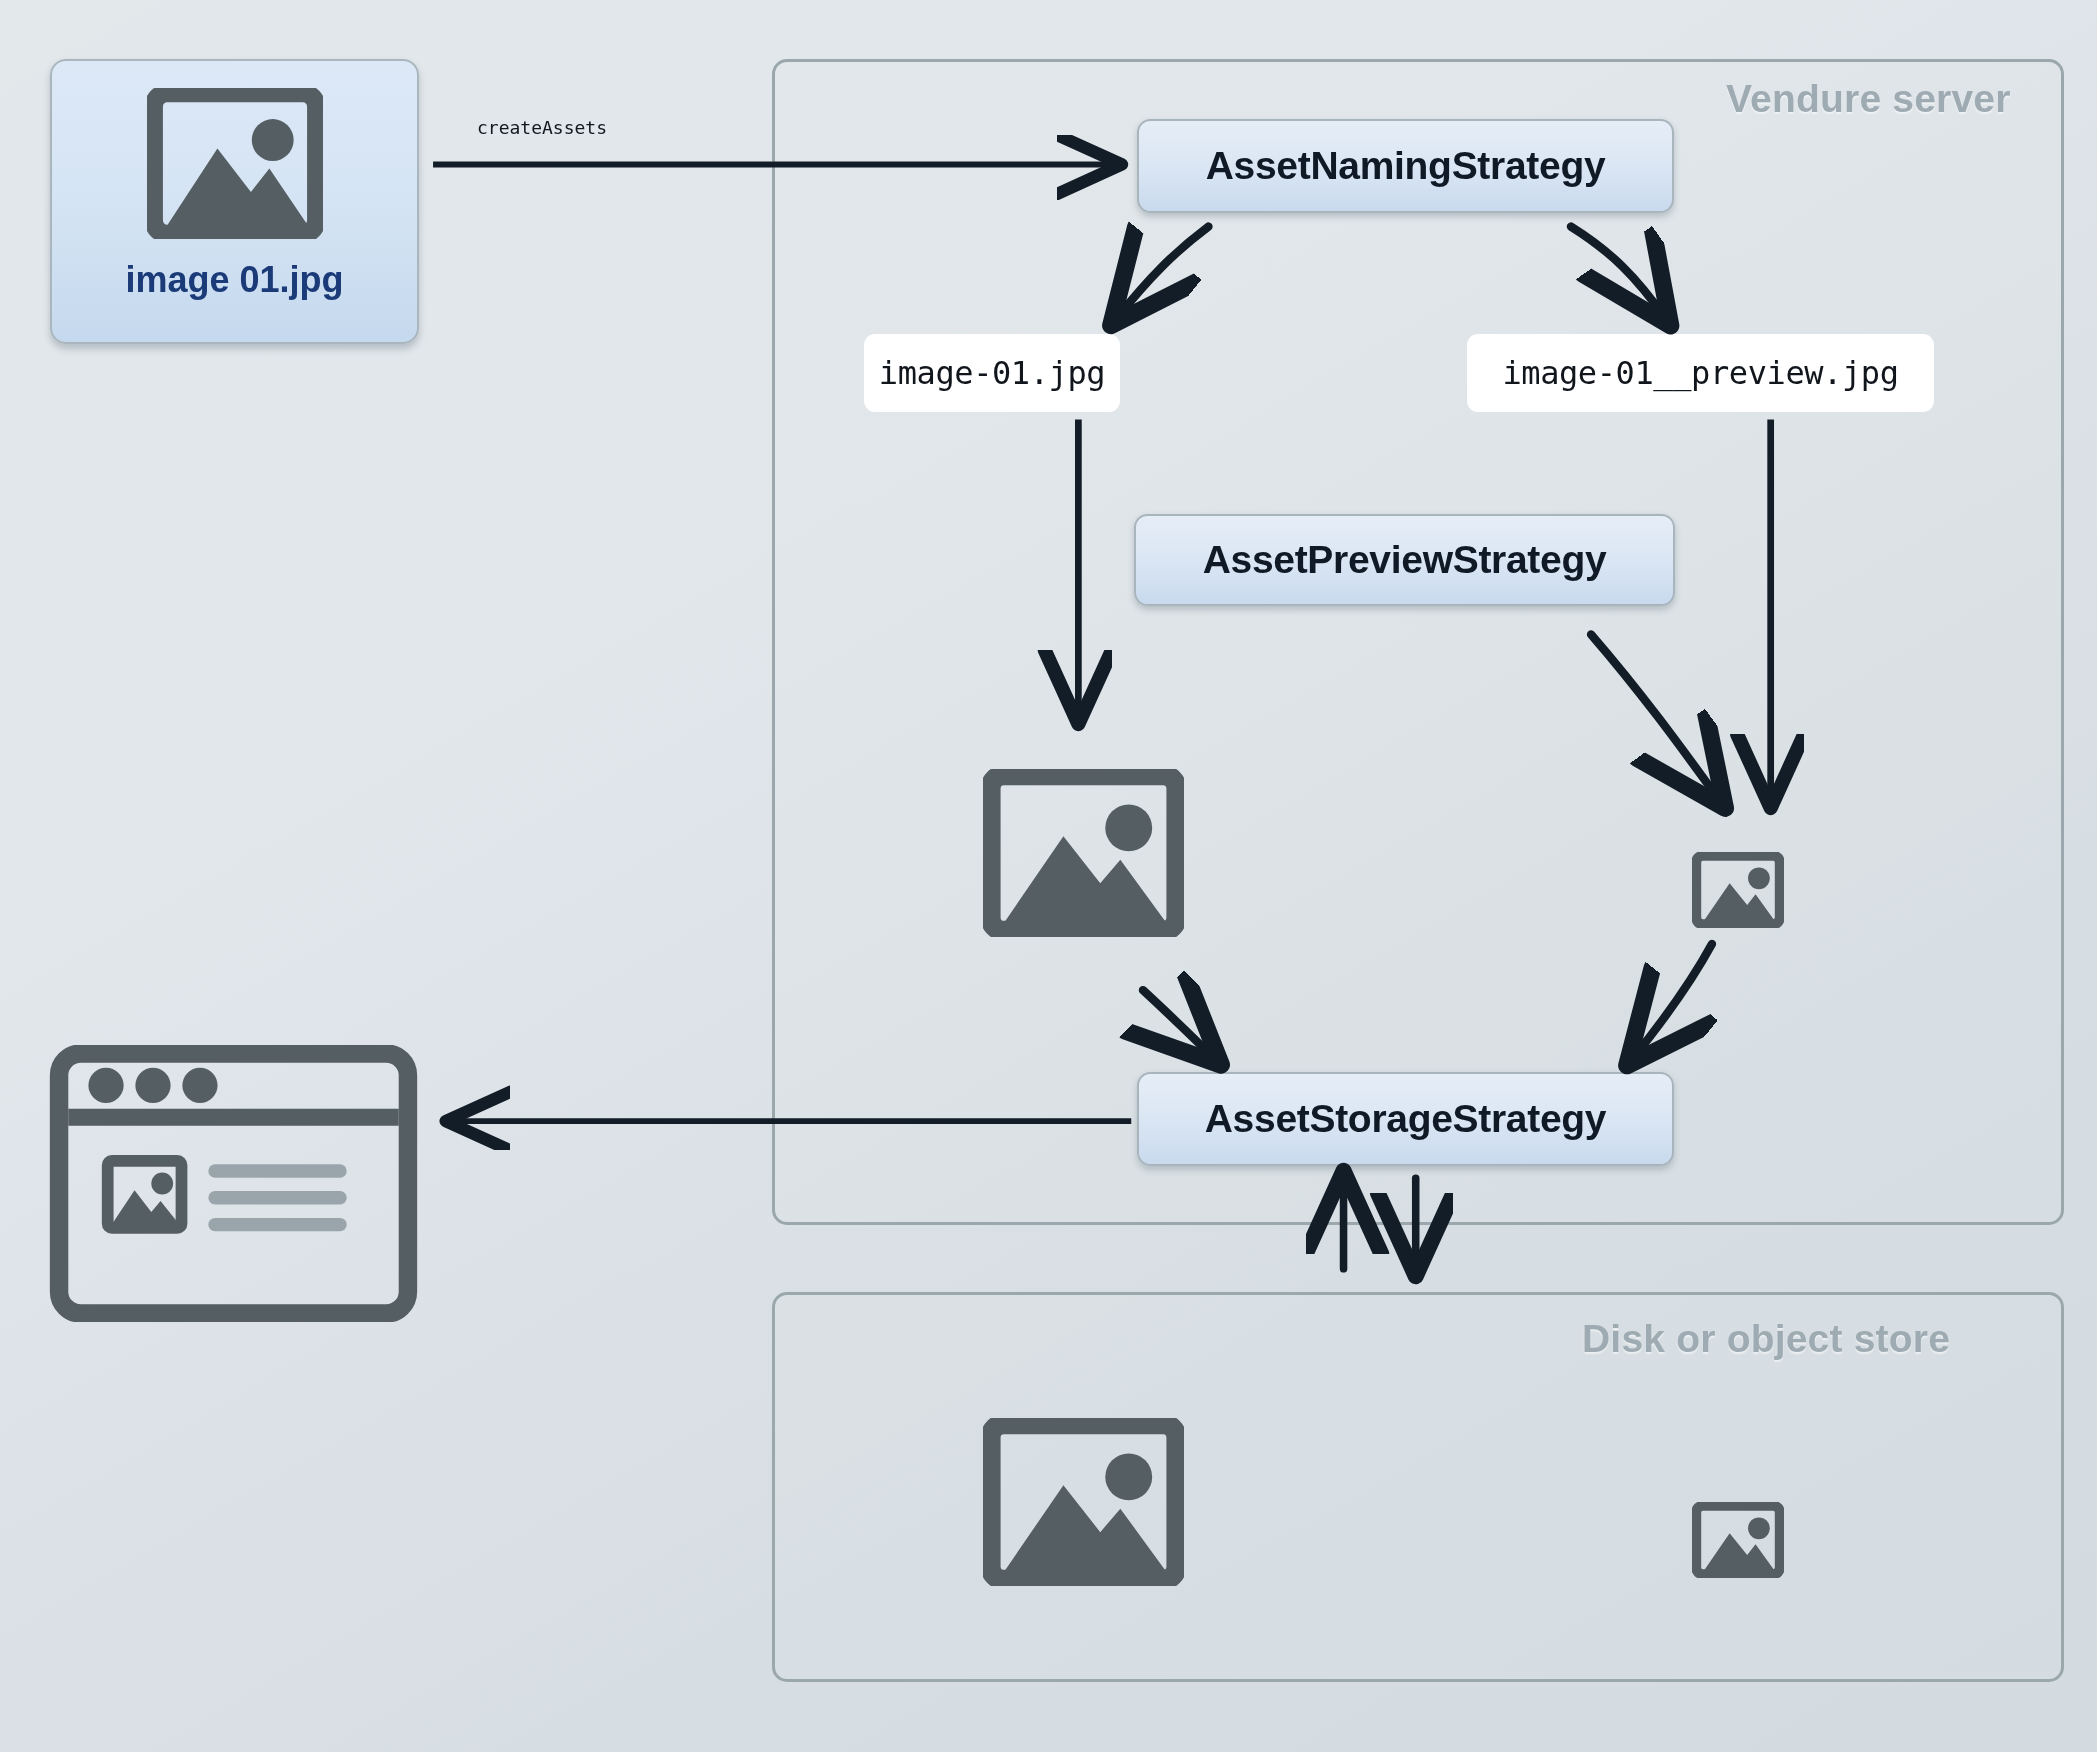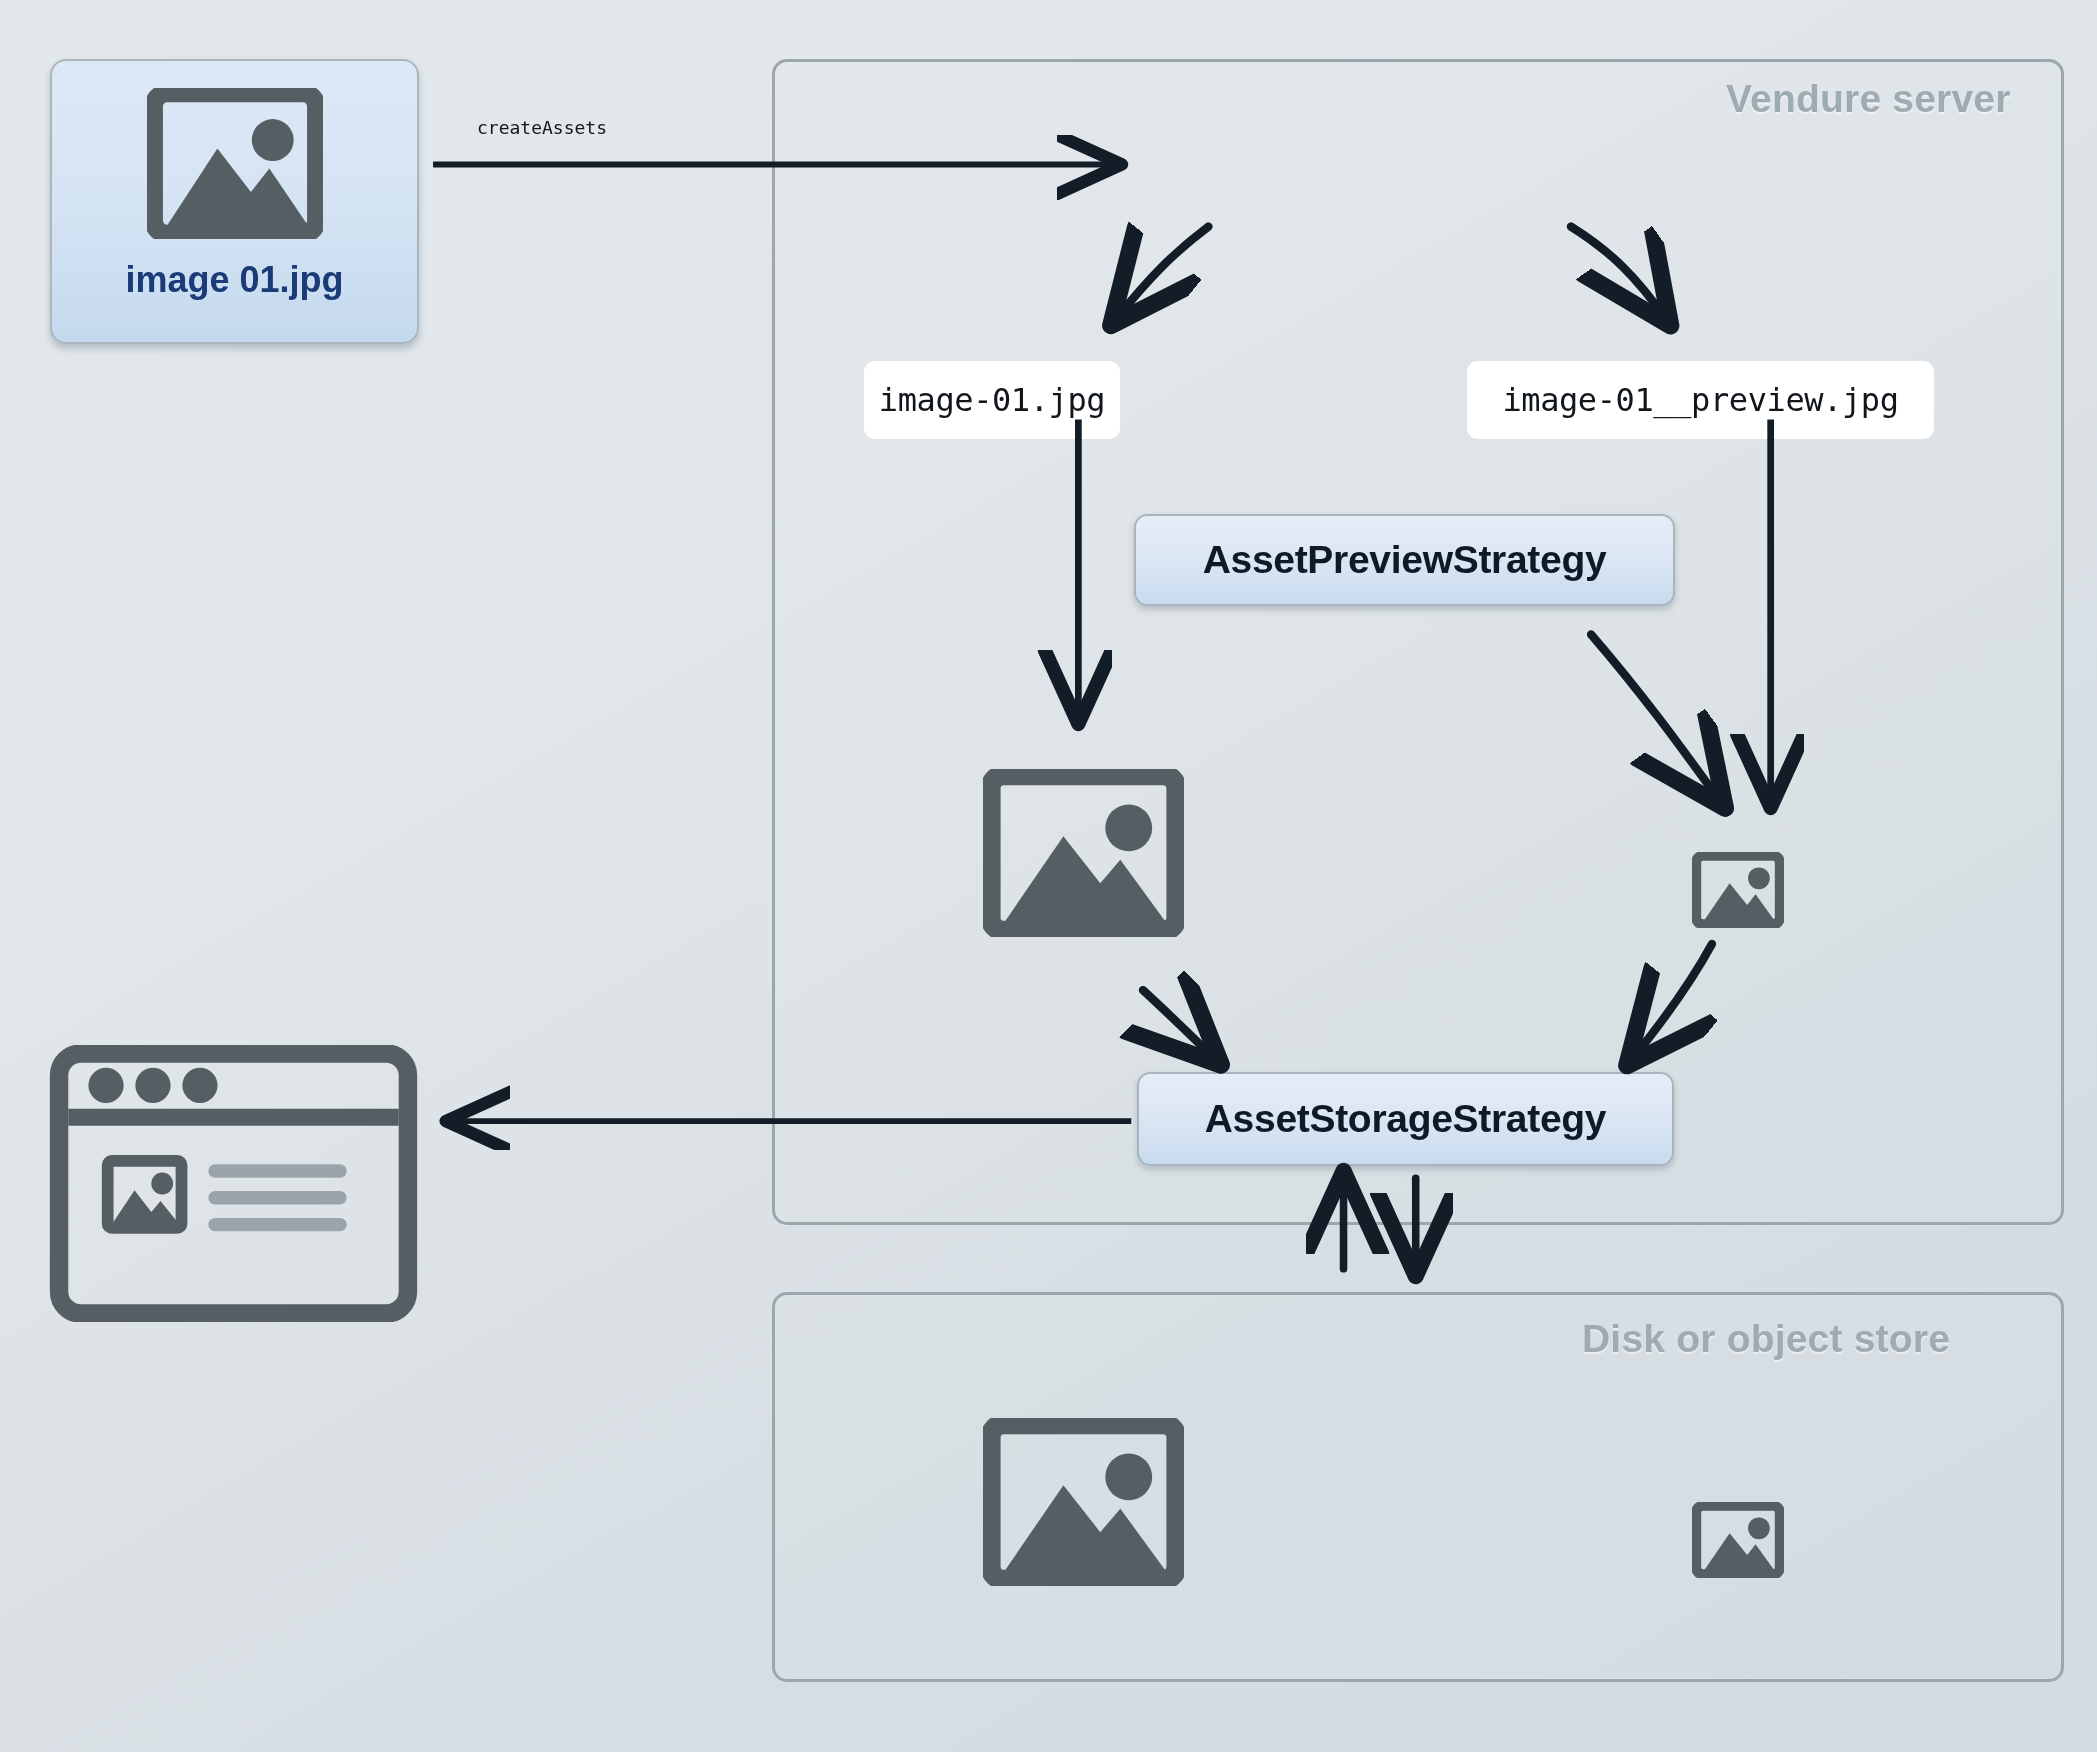--- a/index.html
+++ b/index.html
@@ -84,21 +84,20 @@
   
   .filename-chip {
     position: absolute;
     box-sizing: border-box;
     background: #ffffff;
     border-radius: 11px;
     display: flex;
     align-items: center;
     justify-content: center;
     padding: 0 18.5px;
-    margin-top: 27px;
   }
   .filename-chip span {
     font-family: "DejaVu Sans Mono", monospace;
     font-size: 32px;
     color: #11161c;
     white-space: nowrap;
     letter-spacing: -0.4px;
   }
 
   
@@ -129,20 +128,23 @@
     <span class="icon-wrap" style="position:relative; width:176px; height:151px; margin-top:27px;">
       <svg viewBox="0 0 210 180" xmlns="http://www.w3.org/2000/svg">
         <rect x="8" y="6" width="194" height="168" rx="16" ry="16" fill="none" stroke="#555e63" stroke-width="22"></rect>
         <circle cx="150" cy="62" r="25" fill="#555e63"></circle>
         <path d="M24 164 L84 72 L124 124 L146 96 L192 164 Z" fill="#555e63"></path>
       </svg>
     </span>
     <div class="file-card-label" style="margin-top:20px;">image 01.jpg</div>
   </div>
 
+  <div class="strategy-box" style="left:1137px; top:119px; width:537px; height:94px;">
+    <span>AssetNamingStrategy</span>
+  </div>
 
   <div class="strategy-box" style="left:1134px; top:514px; width:541px; height:92px;">
     <span>AssetPreviewStrategy</span>
   </div>
 
   <div class="strategy-box" style="left:1137px; top:1072px; width:537px; height:94px;">
     <span>AssetStorageStrategy</span>
   </div>
 
   <div class="filename-chip" style="left:864px; top:334px; width:256px; height:78px;">

